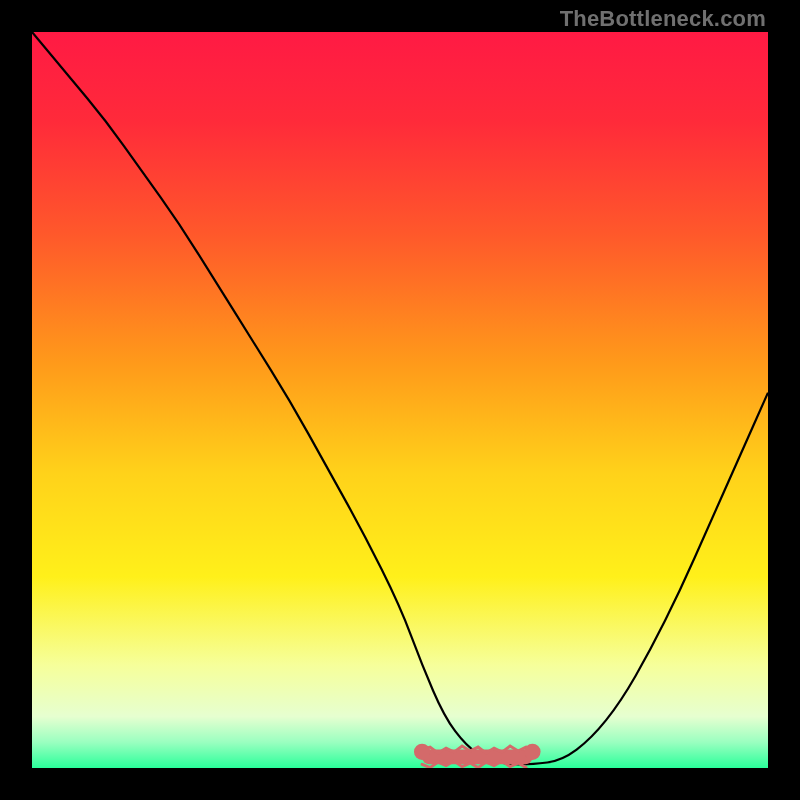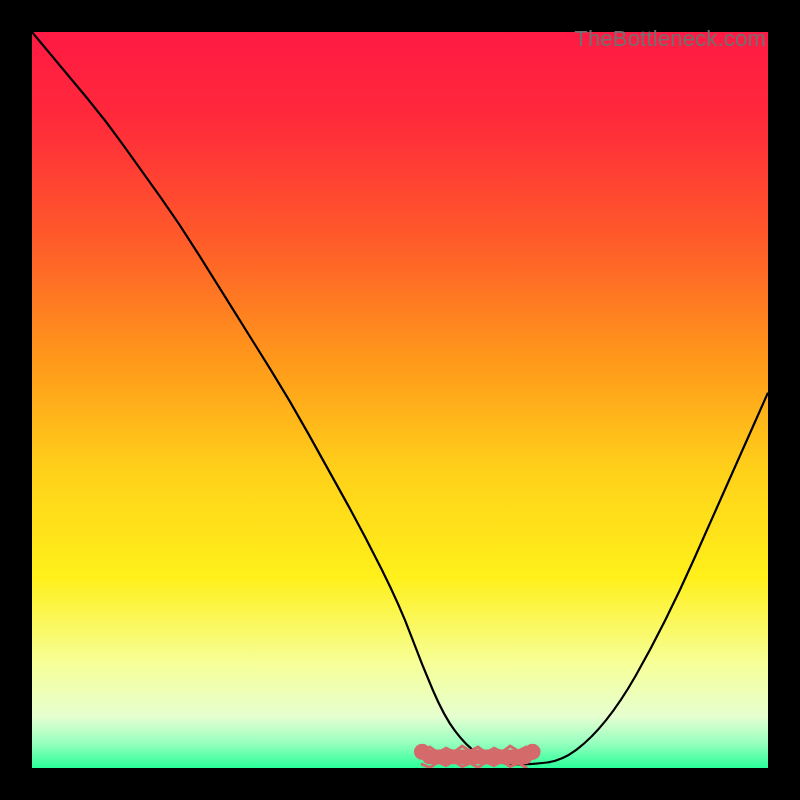--- a/index.html
+++ b/index.html
@@ -15,23 +15,22 @@
   .gradient-fill {
     position: absolute;
     left: 0; top: 0; width: 100%; height: 100%;
   }
   .watermark {
     position: absolute;
     top: 6px;
     right: 34px;
     color: #707070;
     font-size: 22px;
-    font-weight: normal;
+    font-weight: bold;
     letter-spacing: 0.2px;
-    margin-top: 20px;
   }
   svg.curve, svg.marker {
     position: absolute;
     left: 0; top: 0;
     width: 100%; height: 100%;
     overflow: visible;
   }
 </style>
 </head>
 <body>

